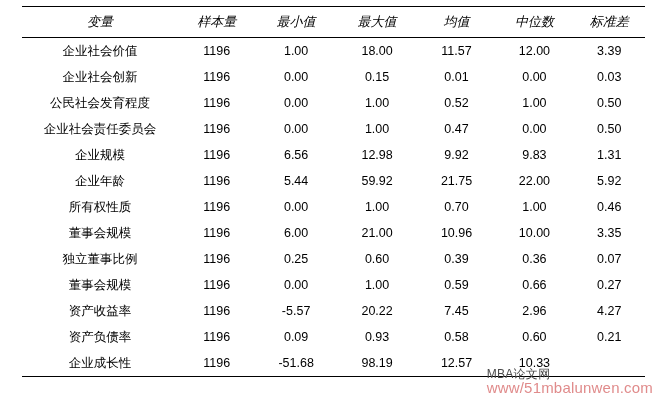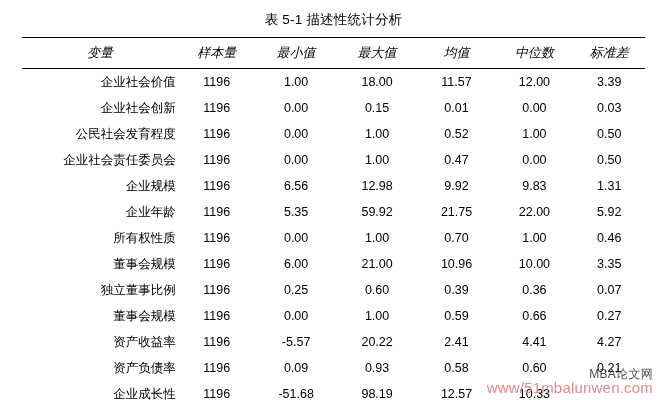--- a/index.html
+++ b/index.html
@@ -50,54 +50,51 @@
     font-size: 13px;
   }
   table.stats td {
     text-align: center;
     padding: 4.5px 2px 4.5px 2px;
     font-size: 12.5px;
     white-space: nowrap;
   }
   table.stats td.label-cell {
     font-size: 12.5px;
-    text-align: right;
   }
   col.c-label { width: 25%; }
   col.c-n     { width: 12.5%; }
   col.c-min   { width: 13%; }
   col.c-max   { width: 13%; }
   col.c-mean  { width: 12.5%; }
   col.c-med   { width: 12.5%; }
   col.c-sd    { width: 11.5%; }
 
   .watermark {
     position: absolute;
     right: 14px;
     bottom: 6px;
-    text-align: right;
     line-height: 13px;
   }
   .watermark .wm-main {
     font-size: 12px;
     color: #4a4a4a;
     letter-spacing: 0.3px;
   }
   .watermark .wm-sub {
     font-size: 15px;
     color: #e08b8b;
     letter-spacing: 0.2px;
   }
 </style>
 </head>
 <body>
 
 <div class="page">
 
-  <div class="table-caption">表 5-1  描述性统计分析</div>
 
   <table class="stats">
     <colgroup>
       <col class="c-label">
       <col class="c-n">
       <col class="c-min">
       <col class="c-max">
       <col class="c-mean">
       <col class="c-med">
       <col class="c-sd">
@@ -155,21 +152,21 @@
         <td>1196</td>
         <td>6.56</td>
         <td>12.98</td>
         <td>9.92</td>
         <td>9.83</td>
         <td>1.31</td>
       </tr>
       <tr>
         <td class="label-cell">企业年龄</td>
         <td>1196</td>
-        <td>5.35</td>
+        <td>5.44</td>
         <td>59.92</td>
         <td>21.75</td>
         <td>22.00</td>
         <td>5.92</td>
       </tr>
       <tr>
         <td class="label-cell">所有权性质</td>
         <td>1196</td>
         <td>0.00</td>
         <td>1.00</td>
@@ -202,22 +199,22 @@
         <td>1.00</td>
         <td>0.59</td>
         <td>0.66</td>
         <td>0.27</td>
       </tr>
       <tr>
         <td class="label-cell">资产收益率</td>
         <td>1196</td>
         <td>-5.57</td>
         <td>20.22</td>
-        <td>2.41</td>
-        <td>4.41</td>
+        <td>7.45</td>
+        <td>2.96</td>
         <td>4.27</td>
       </tr>
       <tr>
         <td class="label-cell">资产负债率</td>
         <td>1196</td>
         <td>0.09</td>
         <td>0.93</td>
         <td>0.58</td>
         <td>0.60</td>
         <td>0.21</td>

